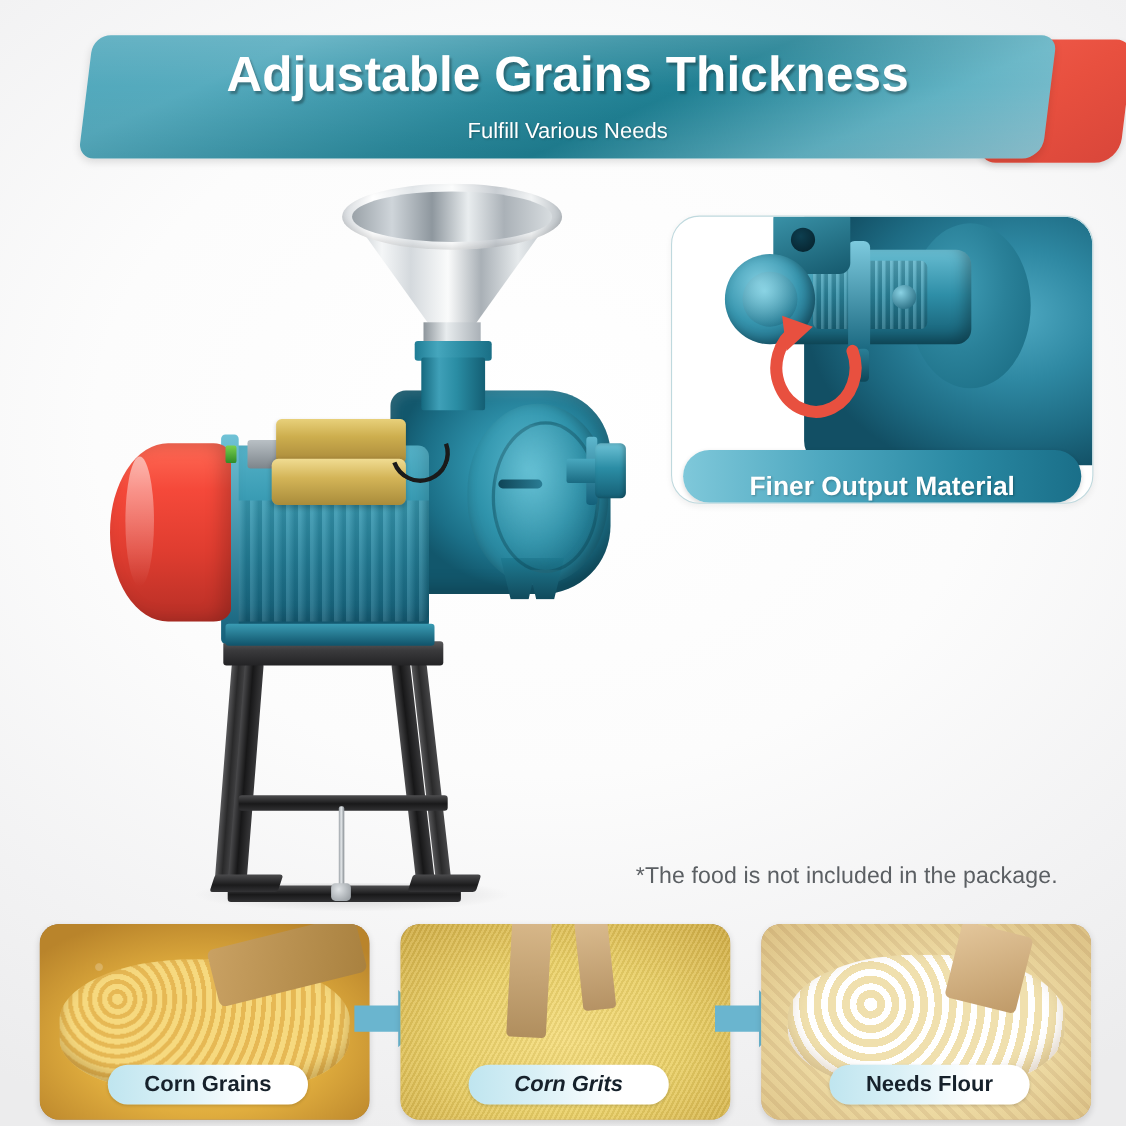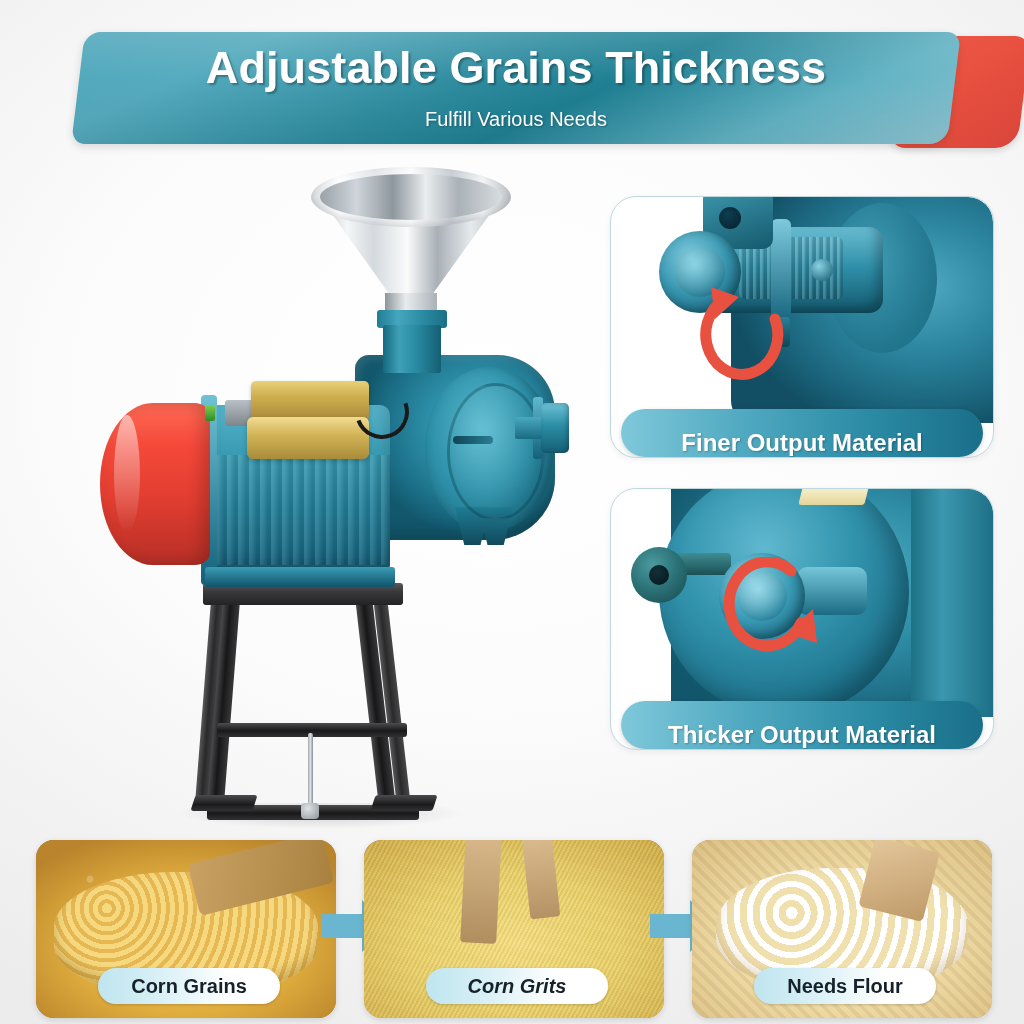--- a/index.html
+++ b/index.html
@@ -512,42 +512,22 @@
         <path d="M92 30 A44 44 0 1 1 34 28 L28 18 A54 54 0 1 0 99 33 Z" fill="#e8503f" opacity="0"></path>
         <path d="M86 48 A36 40 0 1 1 36 28" fill="none" stroke="#e8503f" stroke-width="11" stroke-linecap="round"></path>
         <polygon points="22,16 50,26 26,48" fill="#e8503f"></polygon>
       </svg>
     </div>
     <div class="pill pill-1">
       <span>Finer Output Material</span>
     </div>
   </div>
 
-  <div class="inset inset-2">
-    <div class="inset-photo">
-      <div class="cu2-bg"></div>
-      <div class="cu2-right"></div>
-      <div class="cu2-drum"></div>
-      <div class="cu2-label"></div>
-      <div class="cu2-arm"></div>
-      <div class="cu2-smallknob"></div>
-      <div class="cu2-shaft"></div>
-      <div class="cu2-knob"></div>
-    </div>
-    <div class="arrow-rot ar2" style="left:106px;top:68px;">
-      <svg viewBox="0 0 110 110">
-        <path d="M74 14 A38 42 0 1 0 84 66" fill="none" stroke="#e8503f" stroke-width="11" stroke-linecap="round"></path>
-        <polygon points="96,52 70,76 100,86" fill="#e8503f"></polygon>
-      </svg>
-    </div>
-    <div class="pill pill-2">
-      <span>Thicker Output Material</span>
-    </div>
-  </div>
-
+
+  <div class="disclaimer">*The food is not included in the package.</div>
 
   <div class="food food-1">
     <div class="img-grains"></div>
     <div class="food-label">
       <span>Corn Grains</span>
     </div>
   </div>
 
   <div class="food-arrow fa-1">
     <svg viewBox="0 0 66 56">

